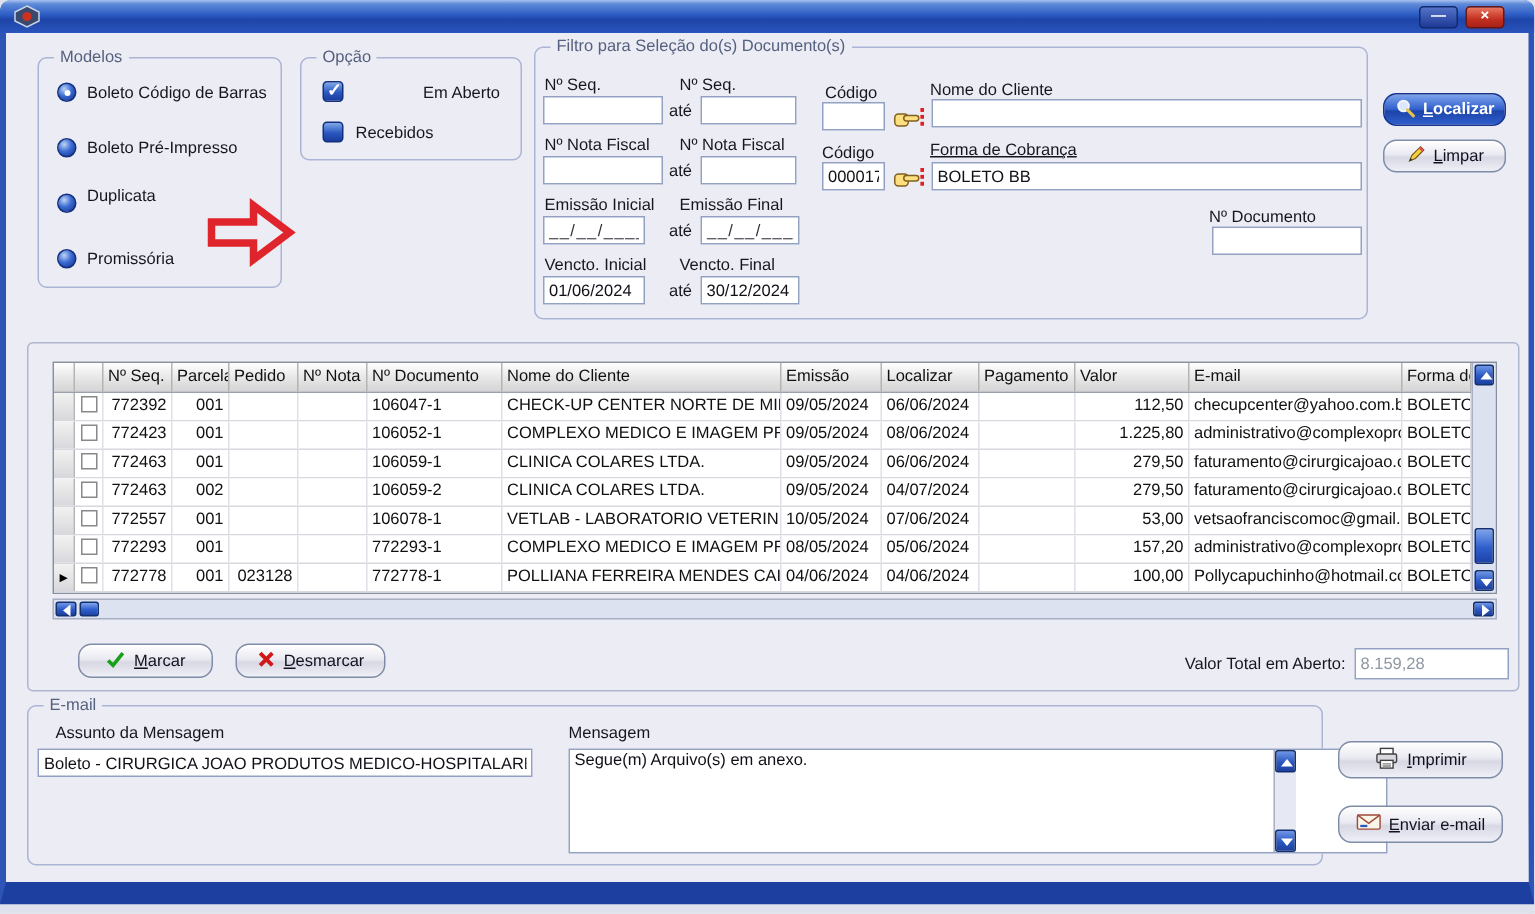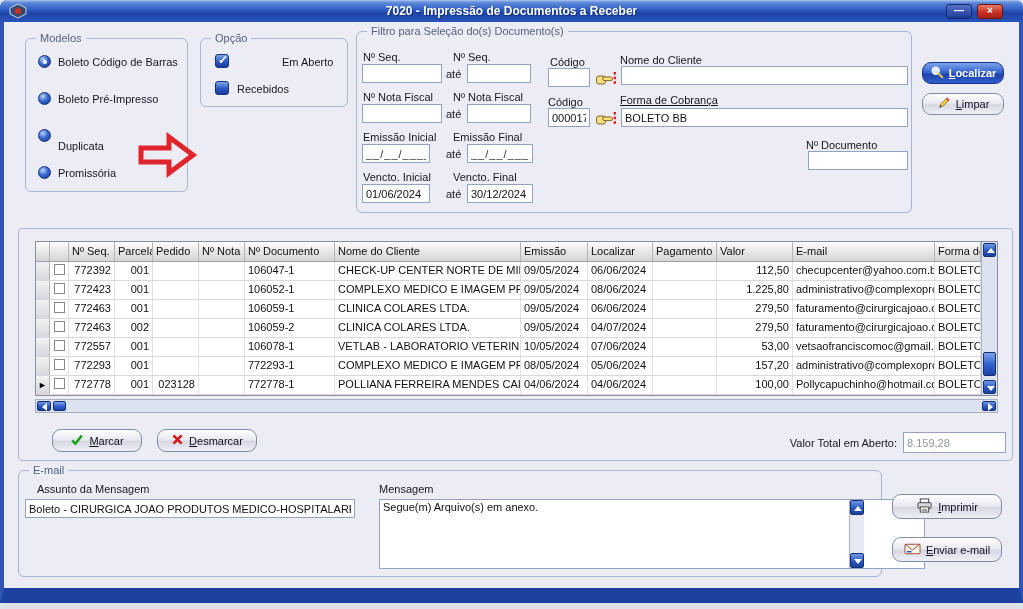--- a/index.html
+++ b/index.html
@@ -87,33 +87,32 @@
 <div id="stage">
   <div class="window">
 
     <div class="titlebar">
       <span class="app-icon">
         <svg width="20" height="16" viewBox="0 0 20 16">
             <path d="M10 1 L18 5 L18 11 L10 15 L2 11 L2 5 Z" fill="#3a4a6e" stroke="#c8d4e8" stroke-width="1"></path>
             <circle cx="10" cy="8" r="3" fill="#d03020"></circle>
           </svg>
       </span>
-      <span class="title-text">7020 - Impressão de Documentos a Receber</span>
       <span class="winbtn btn-min">—</span>
       <span class="winbtn btn-close">×</span>
     </div>
 
     <div class="group" style="left:21px;top:38px;width:163px;height:154px;">
       <span class="cap">Modelos</span>
       <span class="radio on" style="left:12px;top:16px;"></span>
       <span class="lbl" style="left:32px;top:17px;">Boleto Código de Barras</span>
       <span class="radio" style="left:12px;top:53px;"></span>
       <span class="lbl" style="left:32px;top:54px;">Boleto Pré-Impresso</span>
       <span class="radio" style="left:12px;top:90px;"></span>
-      <span class="lbl" style="left:32px;top:101px;">Duplicata</span>
+      <span class="lbl" style="left:32px;top:86px;">Duplicata</span>
       <span class="radio" style="left:12px;top:127px;"></span>
       <span class="lbl" style="left:32px;top:128px;">Promissória</span>
     </div>
 
     <div class="group" style="left:196px;top:38px;width:148px;height:69px;">
       <span class="cap">Opção</span>
       <span class="chk on" style="left:14px;top:15px;"></span>
       <span class="lbl" style="left:36px;top:17px;padding-left:45px;">Em Aberto</span>
       <span class="chk" style="left:14px;top:42px;"></span>
       <span class="lbl" style="left:36px;top:44px;">Recebidos</span>

